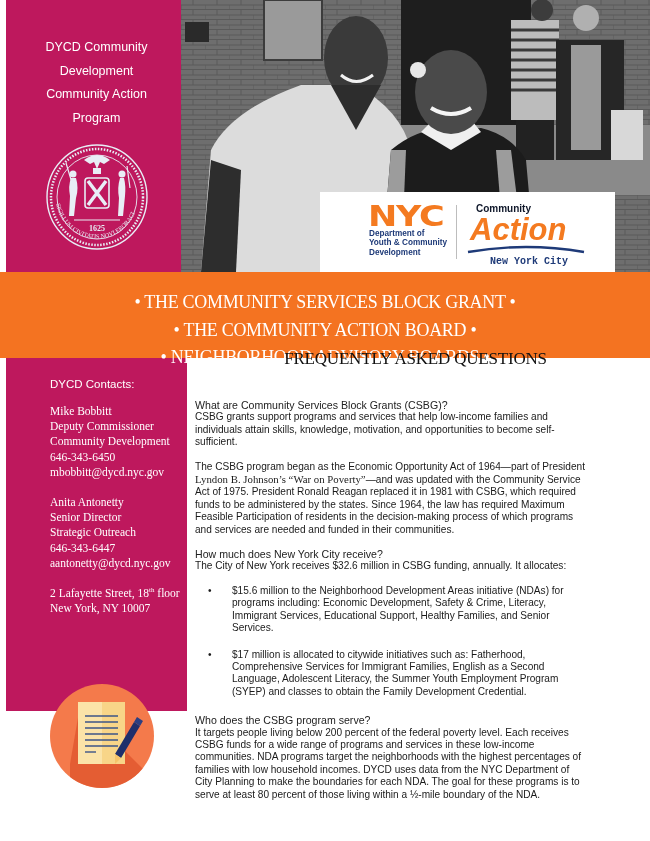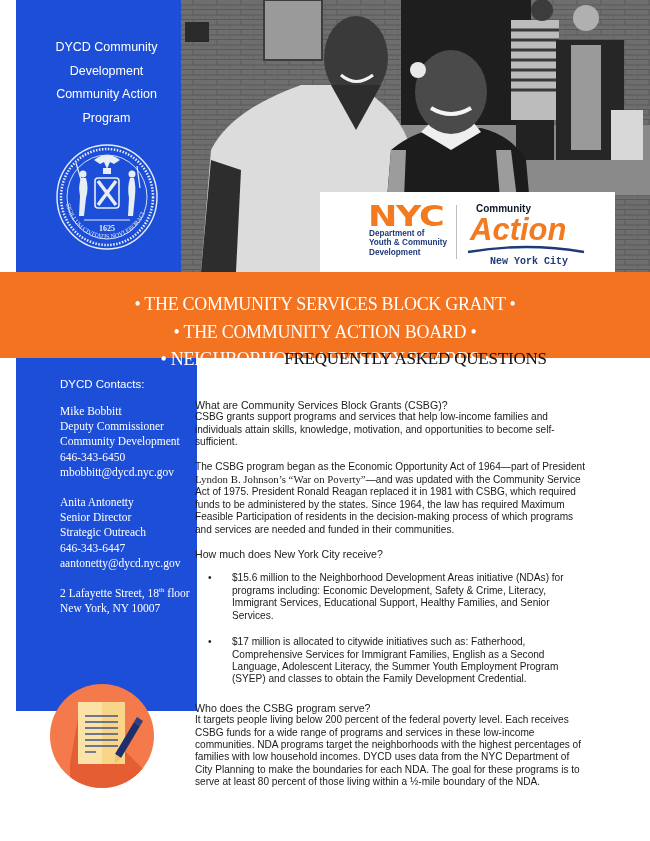--- a/index.html
+++ b/index.html
@@ -1,19 +1,19 @@
 <!DOCTYPE html>
 <html><head>
 <meta charset="utf-8">
 <style>
   html, body { margin:0; padding:0; }
   body { width:650px; height:841px; position:relative; background:#ffffff; overflow:hidden; font-family:"Liberation Sans", sans-serif; }
 
   
-  .sidebar { position:absolute; left:16px; top:0; width:181px; height:711px; background:#1d4ed8; }
+  .sidebar { position:absolute; left:6px; top:0; width:181px; height:711px; background:#be185d; }
   .sidebar-title { position:absolute; top:36px; left:0; width:181px; text-align:center; color:#ffffff; font-size:12.5px; line-height:23.5px; }
   .seal { position:absolute; left:38px; top:138px; width:106px; height:114px; }
 
   .contacts { position:absolute; top:378px; left:44px; color:#ffffff; }
   .contacts-heading { font-family:"Liberation Sans", sans-serif; font-size:11.5px; margin-bottom:14px; }
   .contact-block { font-family:"Liberation Serif", serif; font-size:11.5px; line-height:15.2px; margin-bottom:15px; }
   .contact-line { display:block; white-space:nowrap; }
   .sup { font-size:7px; vertical-align:super; line-height:0; }
 
   
@@ -26,21 +26,21 @@
   .dept-text { position:absolute; left:49px; top:37px; font-family:"Liberation Sans", sans-serif; font-weight:bold; font-size:8.2px; color:#1e3a78; line-height:9.4px; }
   .logo-divider { position:absolute; left:136px; top:13px; width:1px; height:54px; background:#bdbdbd; }
   .ca-community { position:absolute; left:156px; top:11px; font-family:"Liberation Sans", sans-serif; font-weight:bold; font-size:10px; color:#0f172a; }
   .ca-action { position:absolute; left:150px; top:20px; font-family:"Liberation Sans", sans-serif; font-style:italic; font-weight:bold; font-size:31px; color:#f47a20; letter-spacing:0px; }
   .ca-swoosh { position:absolute; left:146px; top:52px; width:120px; height:10px; }
   .ca-nyc { position:absolute; left:170px; top:64px; font-family:Liberation Mono, monospace; font-weight:bold; font-size:10px; color:#1e3a78; }
 
   
   .banner { position:absolute; left:0; top:272px; width:650px; height:86px; background:#f47321; }
   .banner-line { display:block; text-align:center; color:#ffffff; font-family:"Liberation Serif", serif; font-size:19.5px; line-height:27.5px; letter-spacing:-0.3px; transform:scaleX(0.92); }
-  .banner-inner { padding-top:5px;margin-top:13px; }
+  .banner-inner { padding-top:16px; }
 
   
   .faq-title { position:absolute; top:349px; left:181px; width:469px; text-align:center; font-family:"Liberation Serif", serif; font-size:17px; color:#111; letter-spacing:-0.2px; }
 
   .content { position:absolute; left:195px; top:387px; width:390px; font-family:"Liberation Sans", sans-serif; font-size:10.1px; line-height:12.4px; color:#1a1a1a; }
   .q { font-size:10.6px; color:#222;margin-top:12px; }
   .para { margin:0 0 12px 0; }
   .serif-part { font-family:"Liberation Serif", serif; font-size:10.8px;text-align:center; }
   .bullets { list-style:none; margin:12px 0 0 0; padding:0; }
   .bullet { position:relative; padding-left:37px; margin-bottom:12px; }
@@ -179,20 +179,21 @@
 <div class="content">
   <div class="para">
     <div class="q">What are Community Services Block Grants (CSBG)?</div>
     <div>CSBG grants support programs and services that help low-income  families and individuals attain skills, knowledge, motivation, and opportunities to become self-sufficient.</div>
   </div>
 
   <div class="para"><span>The CSBG program began as the Economic Opportunity Act of 1964—part of President </span><span class="serif-part">Lyndon B. Johnson’s “War on Poverty”</span><span>—and was updated with the Community Service Act of 1975. President Ronald Reagan replaced it in 1981 with CSBG, which required funds to be administered by the states. Since 1964, the law has required Maximum Feasible Participation of residents in the decision-making process of which programs and services are needed and funded in their communities.</span></div>
 
   <div class="para" style="margin-bottom:0;">
     <div class="q">How much does New York City receive?</div>
+    <div>The City of New York receives $32.6 million in CSBG funding, annually. It allocates:</div>
     <ul class="bullets">
       <li class="bullet">
         <span class="bullet-dot">•</span>
         <span>$15.6 million to the Neighborhood Development Areas initiative (NDAs) for programs including: Economic Development, Safety &amp; Crime, Literacy, Immigrant Services, Educational Support, Healthy Families, and Senior Services.</span>
       </li>
       <li class="bullet" style="margin-top:14px;">
         <span class="bullet-dot">•</span>
         <span>$17 million is allocated to citywide initiatives such as: Fatherhood, Comprehensive Services for Immigrant Families, English as a Second Language, Adolescent Literacy, the Summer Youth Employment Program (SYEP) and classes to obtain the Family Development Credential.</span>
       </li>
     </ul>

